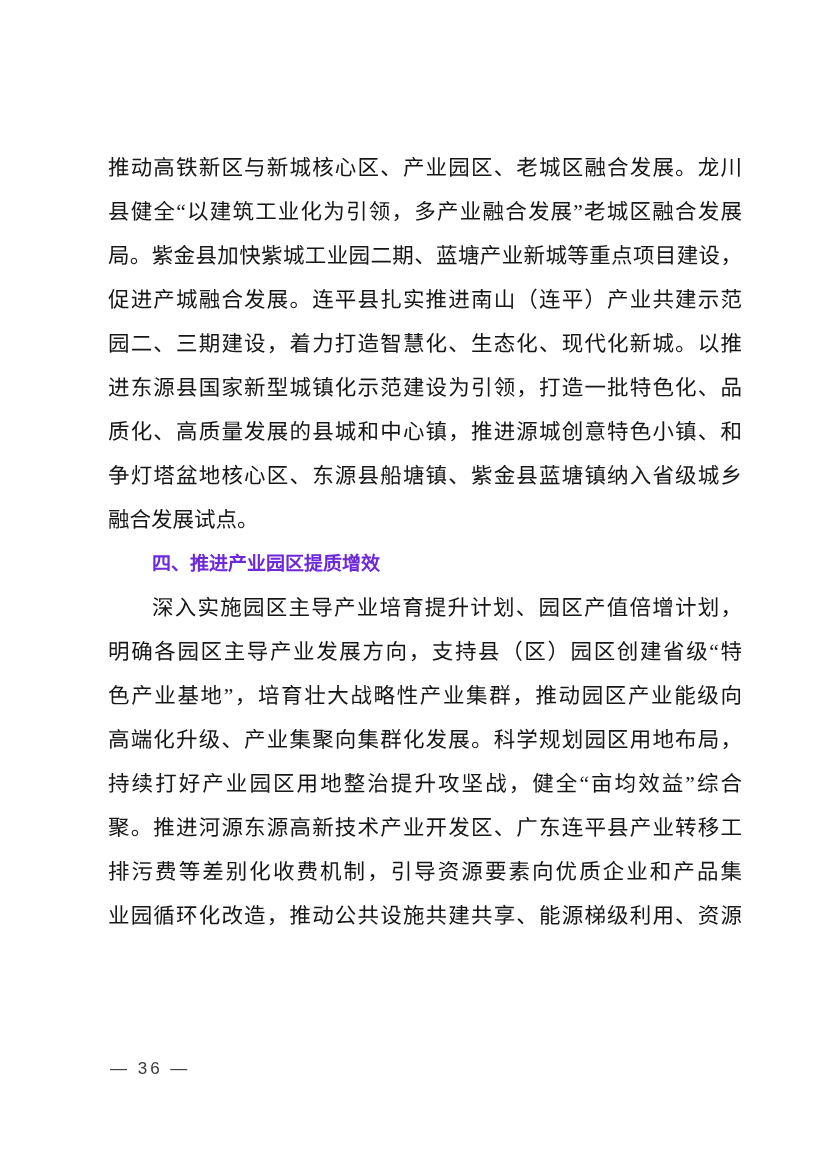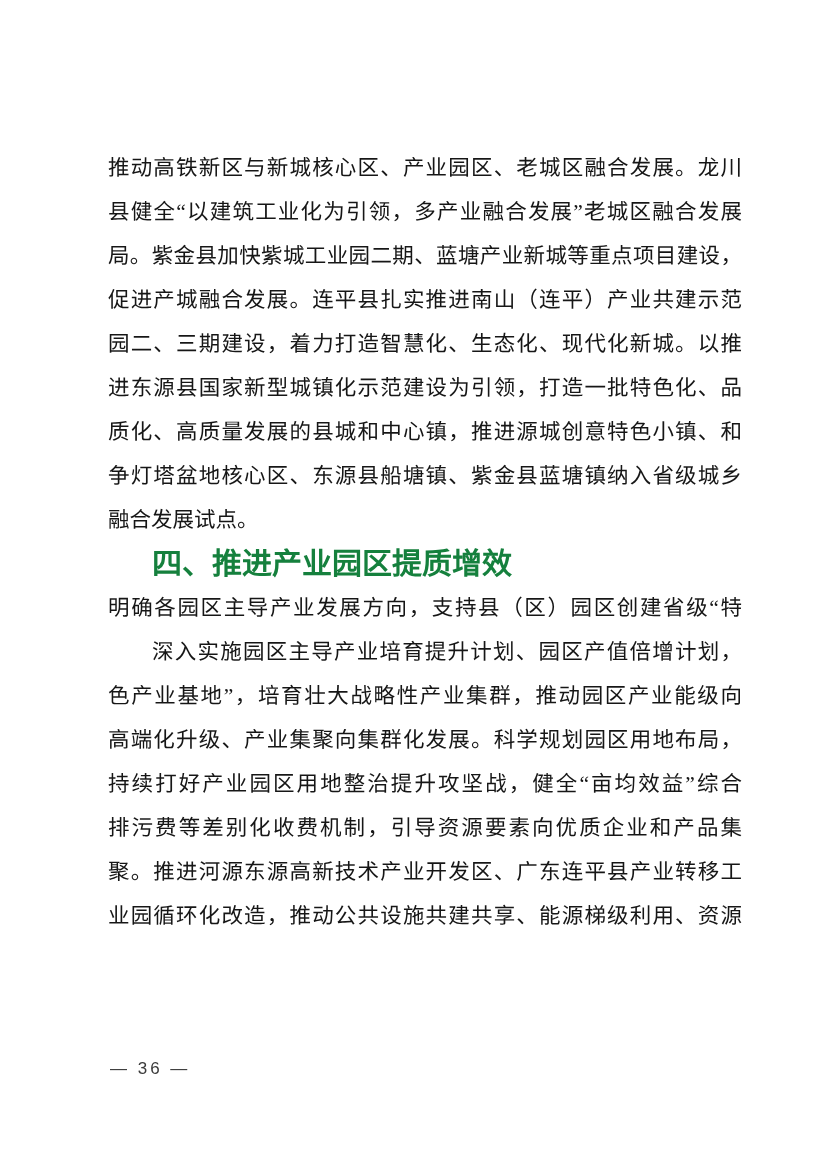--- a/index.html
+++ b/index.html
@@ -41,24 +41,24 @@
   }
   .line--indent {
     padding-left: 44px;
   }
   .heading {
     box-sizing: border-box;
     width: 100%;
     height: 44px;
     line-height: 44px;
     padding-left: 44px;
-    font-size: 30px;
+    font-size: 19px;
     font-weight: 700;
     font-family: "Liberation Sans", "DejaVu Sans", sans-serif;
-    color: #15803d;
+    color: #6d28d9;
     text-align: left;
     text-align-last: left;
     -moz-text-align-last: left;
   }
   .page-number {
     position: absolute;
     left: 110px;
     top: 1054px;
     height: 30px;
     line-height: 30px;
@@ -80,26 +80,26 @@
     <div class="line">局。紫金县加快紫城工业园二期、蓝塘产业新城等重点项目建设，</div>
     <div class="line">促进产城融合发展。连平县扎实推进南山（连平）产业共建示范</div>
     <div class="line">园二、三期建设，着力打造智慧化、生态化、现代化新城。以推</div>
     <div class="line">进东源县国家新型城镇化示范建设为引领，打造一批特色化、品</div>
     <div class="line">质化、高质量发展的县城和中心镇，推进源城创意特色小镇、和</div>
     <div class="line">争灯塔盆地核心区、东源县船塘镇、紫金县蓝塘镇纳入省级城乡</div>
     <div class="line line--last">融合发展试点。</div>
 
     <div class="heading">四、推进产业园区提质增效</div>
 
+    <div class="line line--indent">深入实施园区主导产业培育提升计划、园区产值倍增计划，</div>
     <div class="line">明确各园区主导产业发展方向，支持县（区）园区创建省级“特</div>
-    <div class="line line--indent">深入实施园区主导产业培育提升计划、园区产值倍增计划，</div>
     <div class="line">色产业基地”，培育壮大战略性产业集群，推动园区产业能级向</div>
     <div class="line">高端化升级、产业集聚向集群化发展。科学规划园区用地布局，</div>
     <div class="line">持续打好产业园区用地整治提升攻坚战，健全“亩均效益”综合</div>
+    <div class="line">聚。推进河源东源高新技术产业开发区、广东连平县产业转移工</div>
     <div class="line">排污费等差别化收费机制，引导资源要素向优质企业和产品集</div>
-    <div class="line">聚。推进河源东源高新技术产业开发区、广东连平县产业转移工</div>
     <div class="line">业园循环化改造，推动公共设施共建共享、能源梯级利用、资源</div>
 
   </div>
 
   <div class="page-number">— 36 —</div>
 
 </div>
 
 </body></html>

